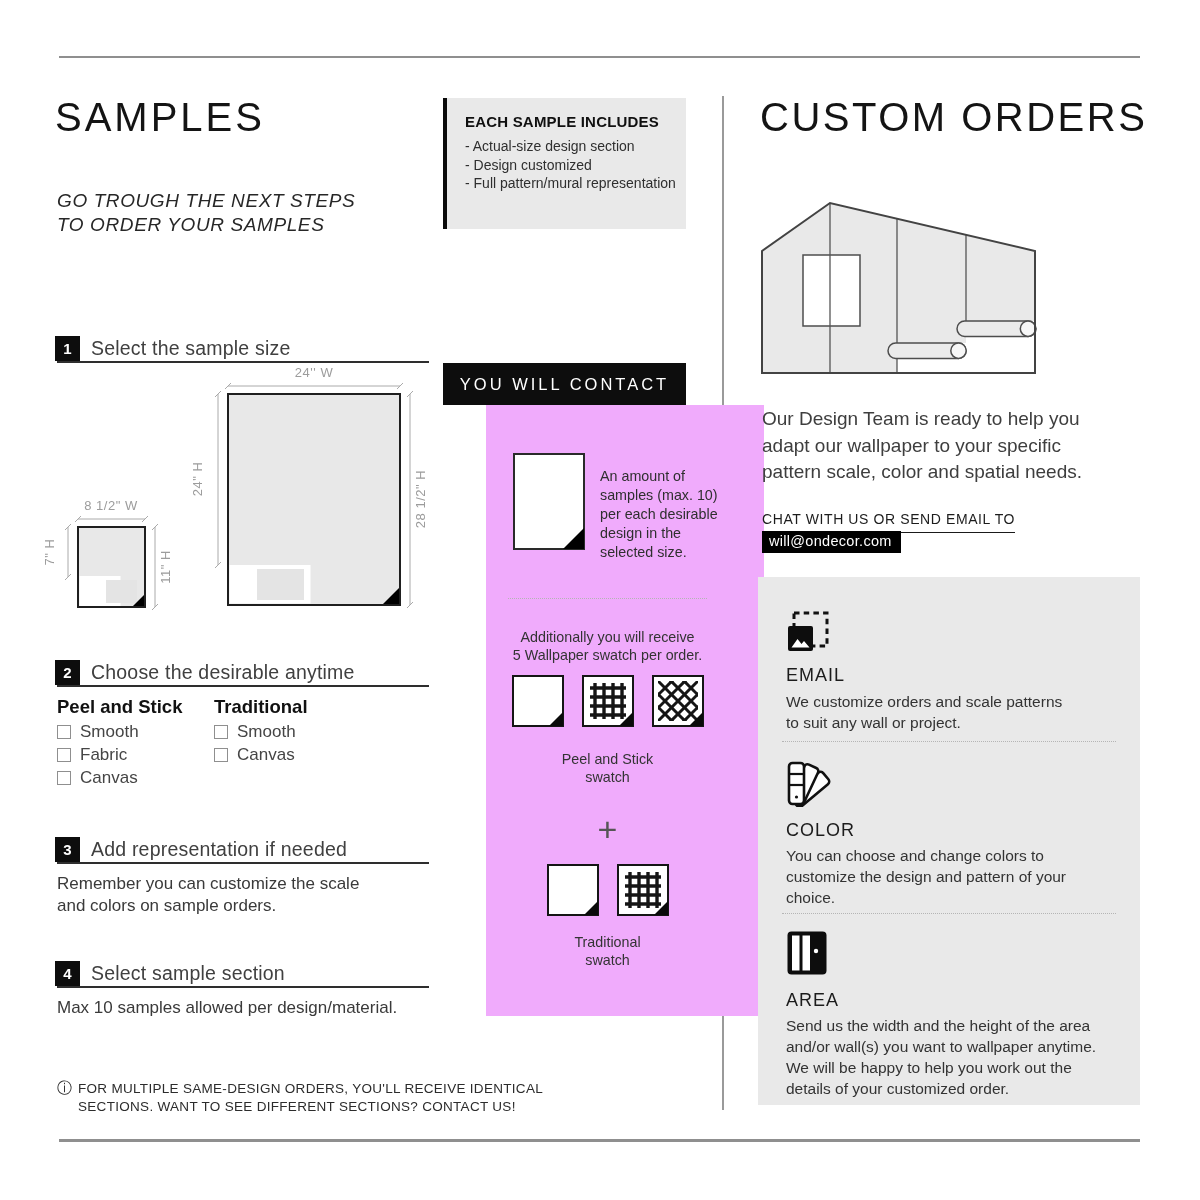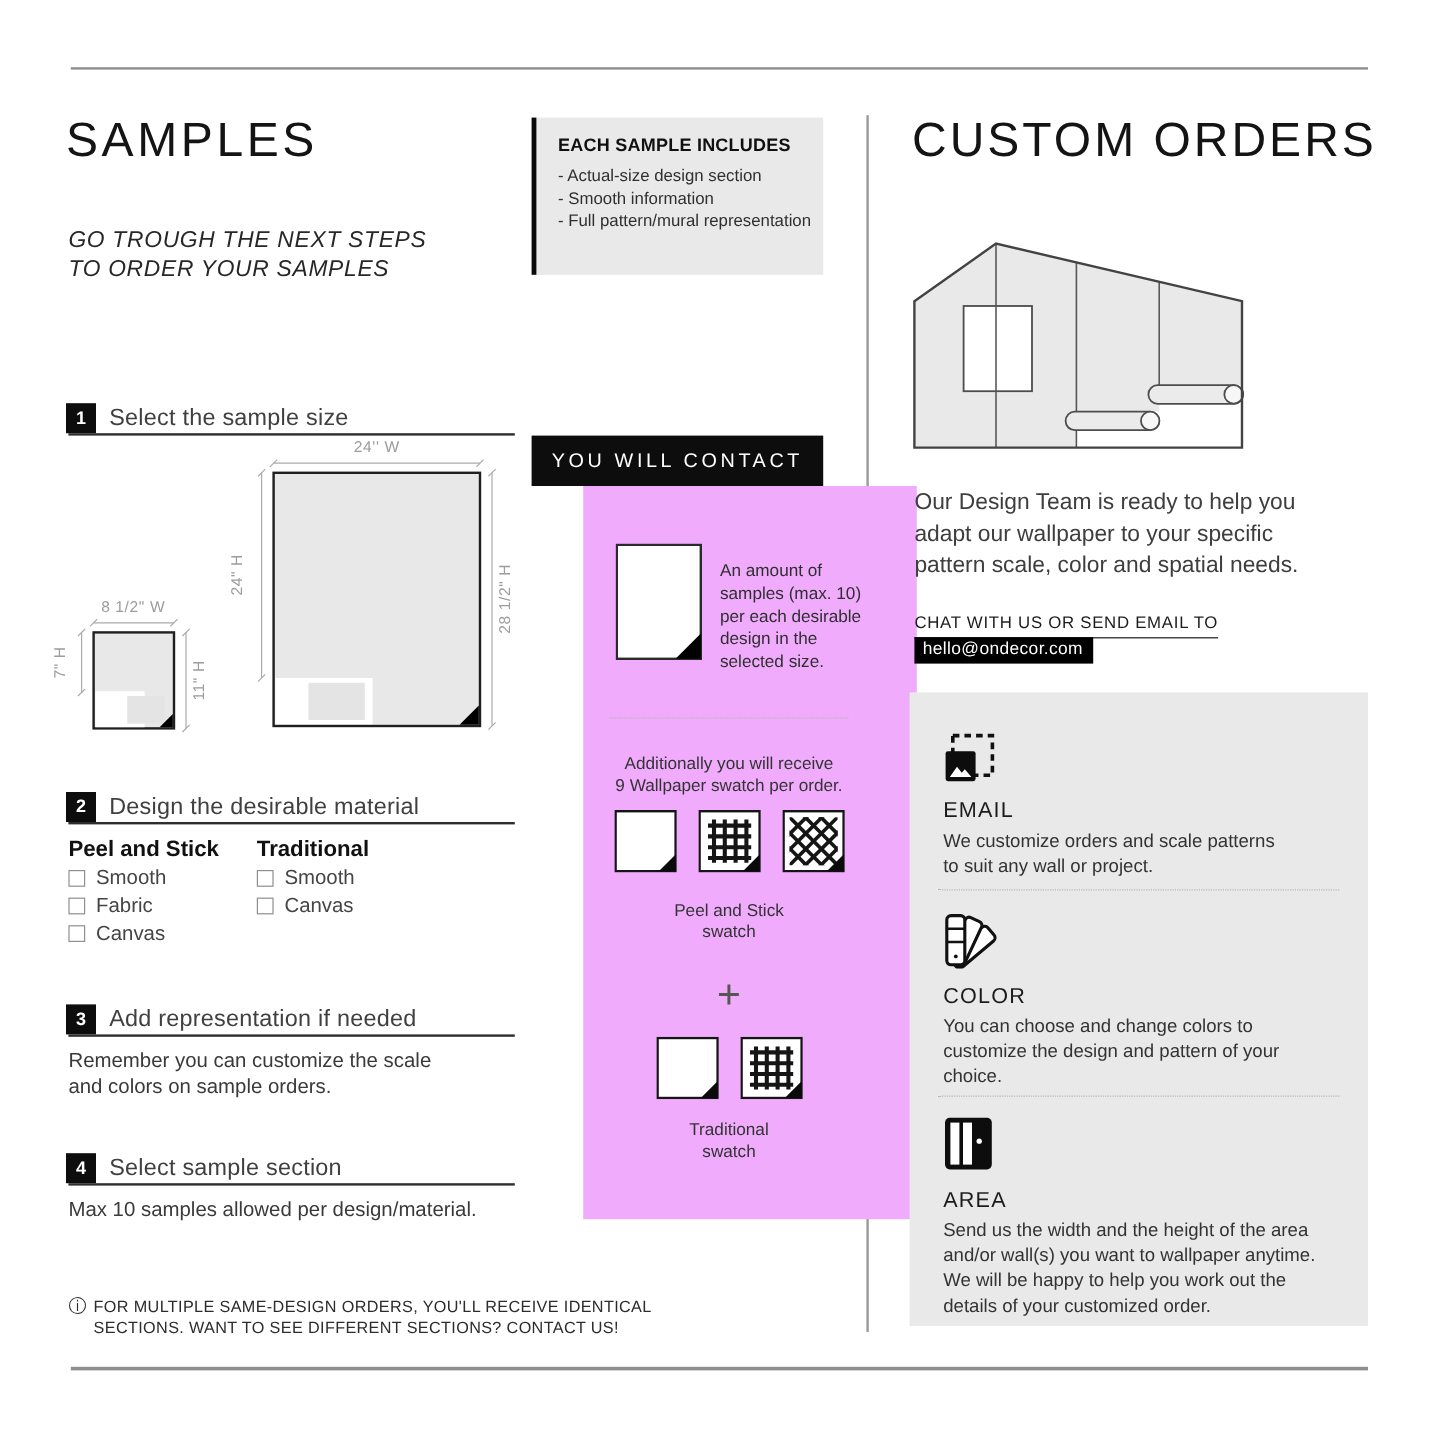--- a/index.html
+++ b/index.html
@@ -98,21 +98,21 @@
       <text x="160" y="113" transform="rotate(-90 160 113)">24" H</text>
       <text x="383" y="133" transform="rotate(-90 383 133)">28 1/2" H</text>
       <text x="69" y="144">8 1/2" W</text>
       <text x="12" y="186" transform="rotate(-90 12 186)">7" H</text>
       <text x="128" y="201" transform="rotate(-90 128 201)">11" H</text>
     </g>
   </svg>
 
   <div class="step-row" style="left:55px;top:660px">
     <span class="stepnum">2</span>
-    <span class="steptitle">Design the desirable material</span>
+    <span class="steptitle">Choose the desirable anytime</span>
   </div>
   <div class="underline" style="top:685px"></div>
 
   <div class="abs mat-title" style="left:57px;top:696px">Peel and Stick</div>
   <div class="opt" style="left:57px;top:722px">
     <span class="cb"></span>
     <span>Smooth</span>
   </div>
   <div class="opt" style="left:57px;top:745px">
     <span class="cb"></span>
@@ -148,41 +148,41 @@
   <div class="underline" style="top:986px"></div>
   <div class="abs body-txt ml" style="left:57px;top:997px;width:390px">Max 10 samples allowed per design/material.</div>
 
   <span class="abs info-icon" style="left:57px;top:1079px">ⓘ</span>
   <div class="abs footnote ml" style="left:78px;top:1080px;width:470px">FOR MULTIPLE SAME-DESIGN ORDERS, YOU'LL RECEIVE IDENTICAL
 SECTIONS. WANT TO SEE DIFFERENT SECTIONS? CONTACT US!</div>
 
   <div class="includes-box">
     <div class="includes-title">EACH SAMPLE INCLUDES</div>
     <div class="inc-item">- Actual-size design section</div>
-    <div class="inc-item">- Smooth information</div>
+    <div class="inc-item">- Design customized</div>
     <div class="inc-item">- Full pattern/mural representation</div>
   </div>
 
   <div class="receive-head">YOU WILL CONTACT</div>
 
   <div class="receive-body">
     <svg class="abs" style="left:27px;top:48px" width="72" height="97" viewBox="0 0 72 97">
       <rect x="1" y="1" width="70" height="95" fill="#ffffff" stroke="#2a2a2a" stroke-width="2"></rect>
       <polygon points="71,75 71,96 50,96" fill="#000000"></polygon>
     </svg>
     <div class="abs ml" style="left:114px;top:62px;width:132px;font-size:14.3px;line-height:19px;color:#2f2f2f">An amount of
 samples (max. 10)
 per each desirable
 design in the
 selected size.</div>
 
     <div class="dotted" style="left:22px;top:193px;width:199px"></div>
 
     <div class="clabel ml" style="top:223px">Additionally you will receive
-9 Wallpaper swatch per order.</div>
+5 Wallpaper swatch per order.</div>
 
     <div class="srow" style="top:270px">
       <svg width="52" height="52" viewBox="0 0 52 52">
         <rect x="1" y="1" width="50" height="50" fill="#ffffff" stroke="#151515" stroke-width="2"></rect>
         <polygon points="51,37 51,51 37,51" fill="#0a0a0a"></polygon>
       </svg>
       <svg width="52" height="52" viewBox="0 0 52 52">
         <rect x="1" y="1" width="50" height="50" fill="#ffffff" stroke="#151515" stroke-width="2"></rect>
         <g stroke="#151515" stroke-width="3.4">
           <line x1="13" y1="8" x2="13" y2="44"></line>
@@ -265,21 +265,21 @@
   </svg>
 
   <div class="abs intro ml" style="left:762px;top:406px;width:385px">Our Design Team is ready to help you
 adapt our wallpaper to your specific
 pattern scale, color and spatial needs.</div>
 
   <div class="abs" style="left:762px;top:510px">
     <span class="chat-label">CHAT WITH US OR SEND EMAIL TO</span>
   </div>
   <div class="abs" style="left:762px;top:531px">
-    <span class="email-box">hello@ondecor.com</span>
+    <span class="email-box">will@ondecor.com</span>
   </div>
 
   <div class="features">
 
     <svg class="abs" style="left:28px;top:33px" width="44" height="44" viewBox="0 0 44 44">
       <rect x="8" y="3" width="33" height="33" fill="none" stroke="#111111" stroke-width="3" stroke-dasharray="5.5,4.2"></rect>
       <rect x="2" y="16" width="25" height="25" rx="2" fill="#0d0d0d"></rect>
       <path d="M5.5,37.5 L11.5,29 L15.5,34 L18,31 L23.5,37.5 Z" fill="#ffffff"></path>
     </svg>
     <div class="feat-title" style="left:28px;top:88px">EMAIL</div>

